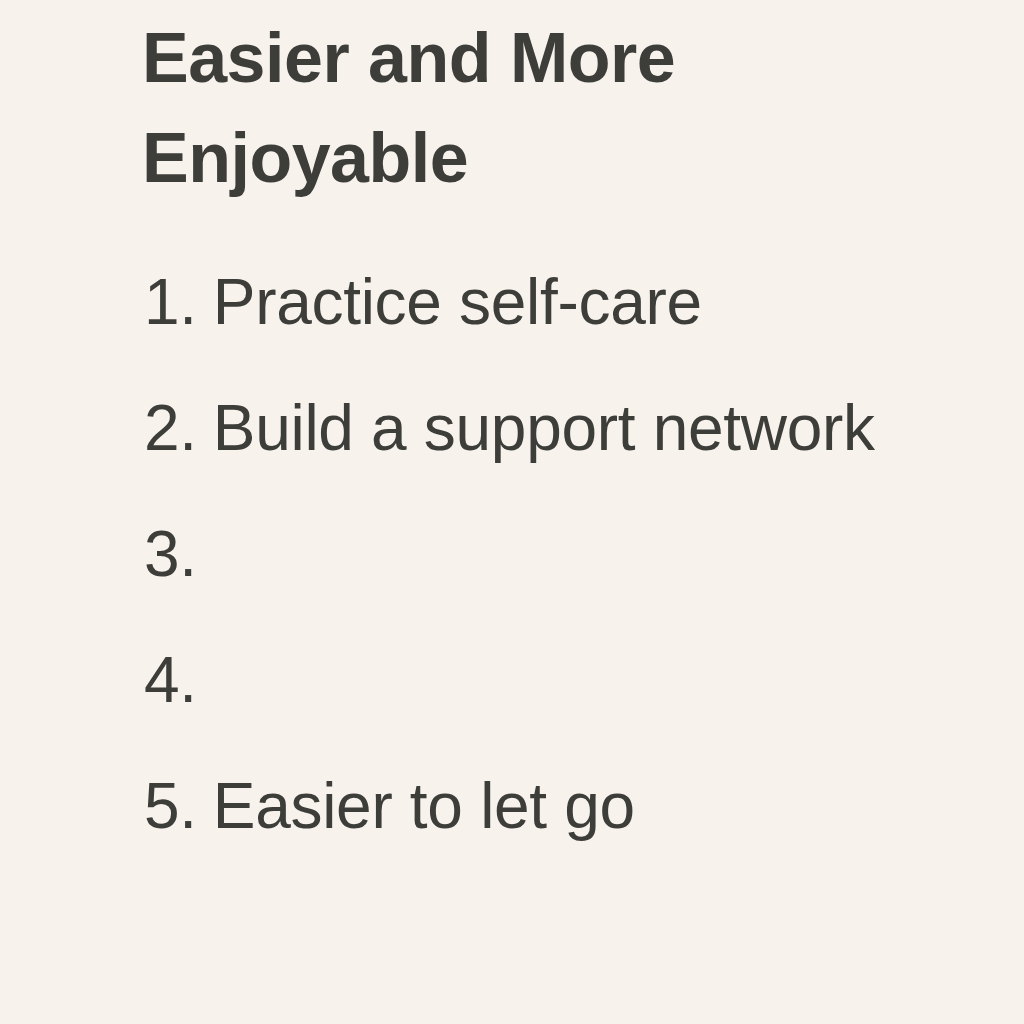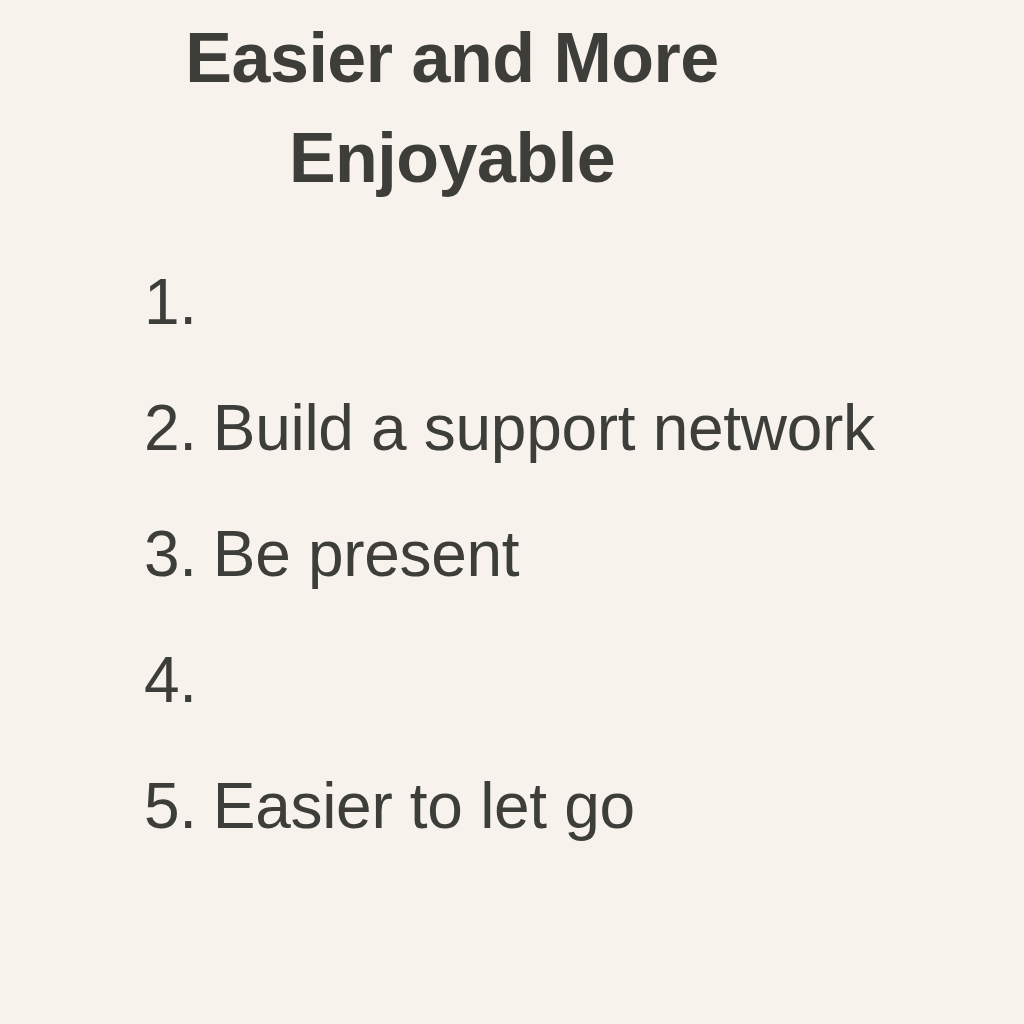--- a/index.html
+++ b/index.html
@@ -66,36 +66,36 @@
 
   .step-label {
     flex: 0 0 auto;
   }
 </style>
 </head>
 <body style="background: rgb(247, 242, 236);">
 
 <div class="card" style="background: rgb(247, 242, 236);">
 
-  <h1 class="title" style="color: rgb(61, 61, 58); text-align: center;">Easier and More Enjoyable</h1>
+  <h1 class="title" style="color: rgb(61, 61, 58);">Easier and More Enjoyable</h1>
 
   <ol class="steps">
 
     <li class="step" style="color: rgb(61, 61, 58);">
       <span class="step-number">1.</span>
+      <span class="step-label">Practice self-care</span>
     </li>
 
     <li class="step" style="color: rgb(61, 61, 58);">
       <span class="step-number">2.</span>
       <span class="step-label">Build a support network</span>
     </li>
 
     <li class="step" style="color: rgb(61, 61, 58);">
       <span class="step-number">3.</span>
-      <span class="step-label">Be present</span>
     </li>
 
     <li class="step" style="color: rgb(61, 61, 58);">
       <span class="step-number">4.</span>
     </li>
 
     <li class="step" style="color: rgb(61, 61, 58);">
       <span class="step-number">5.</span>
       <span class="step-label">Easier to let go</span>
     </li>

